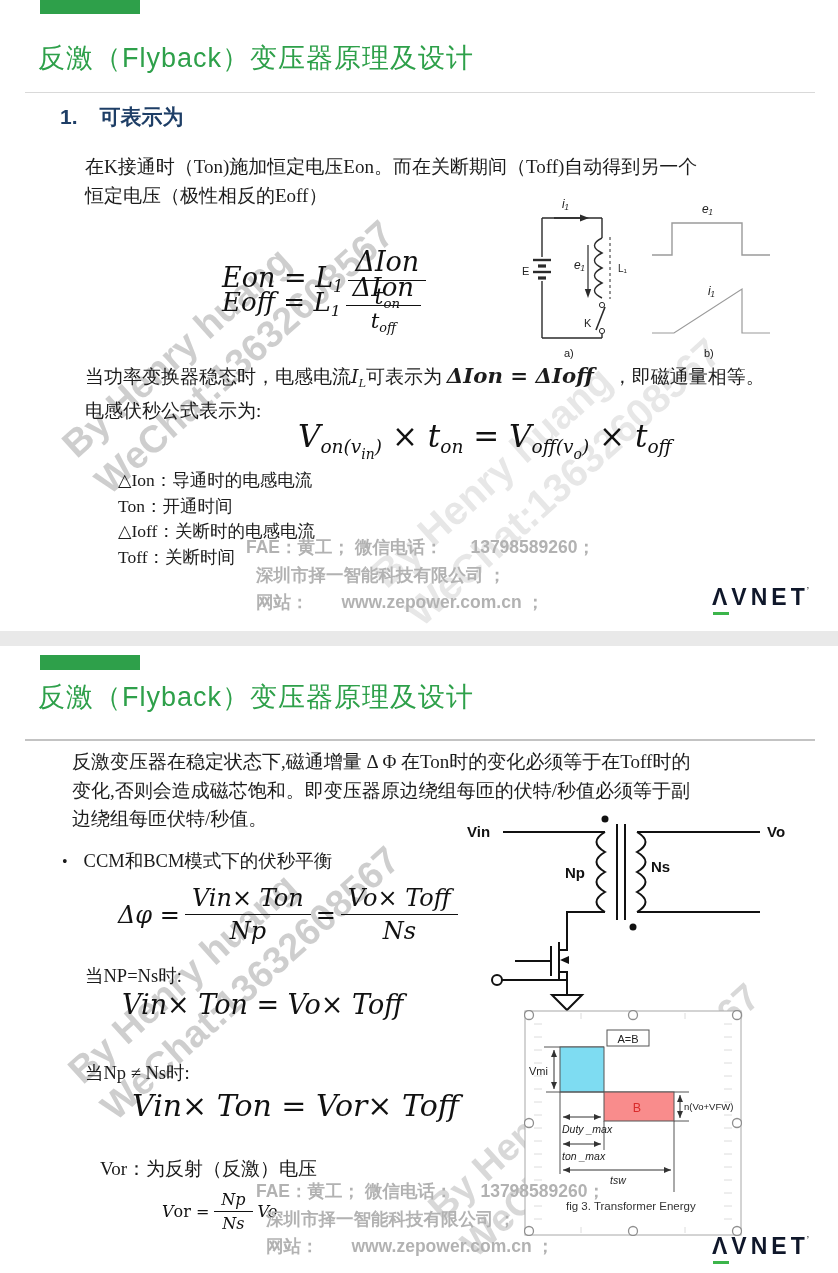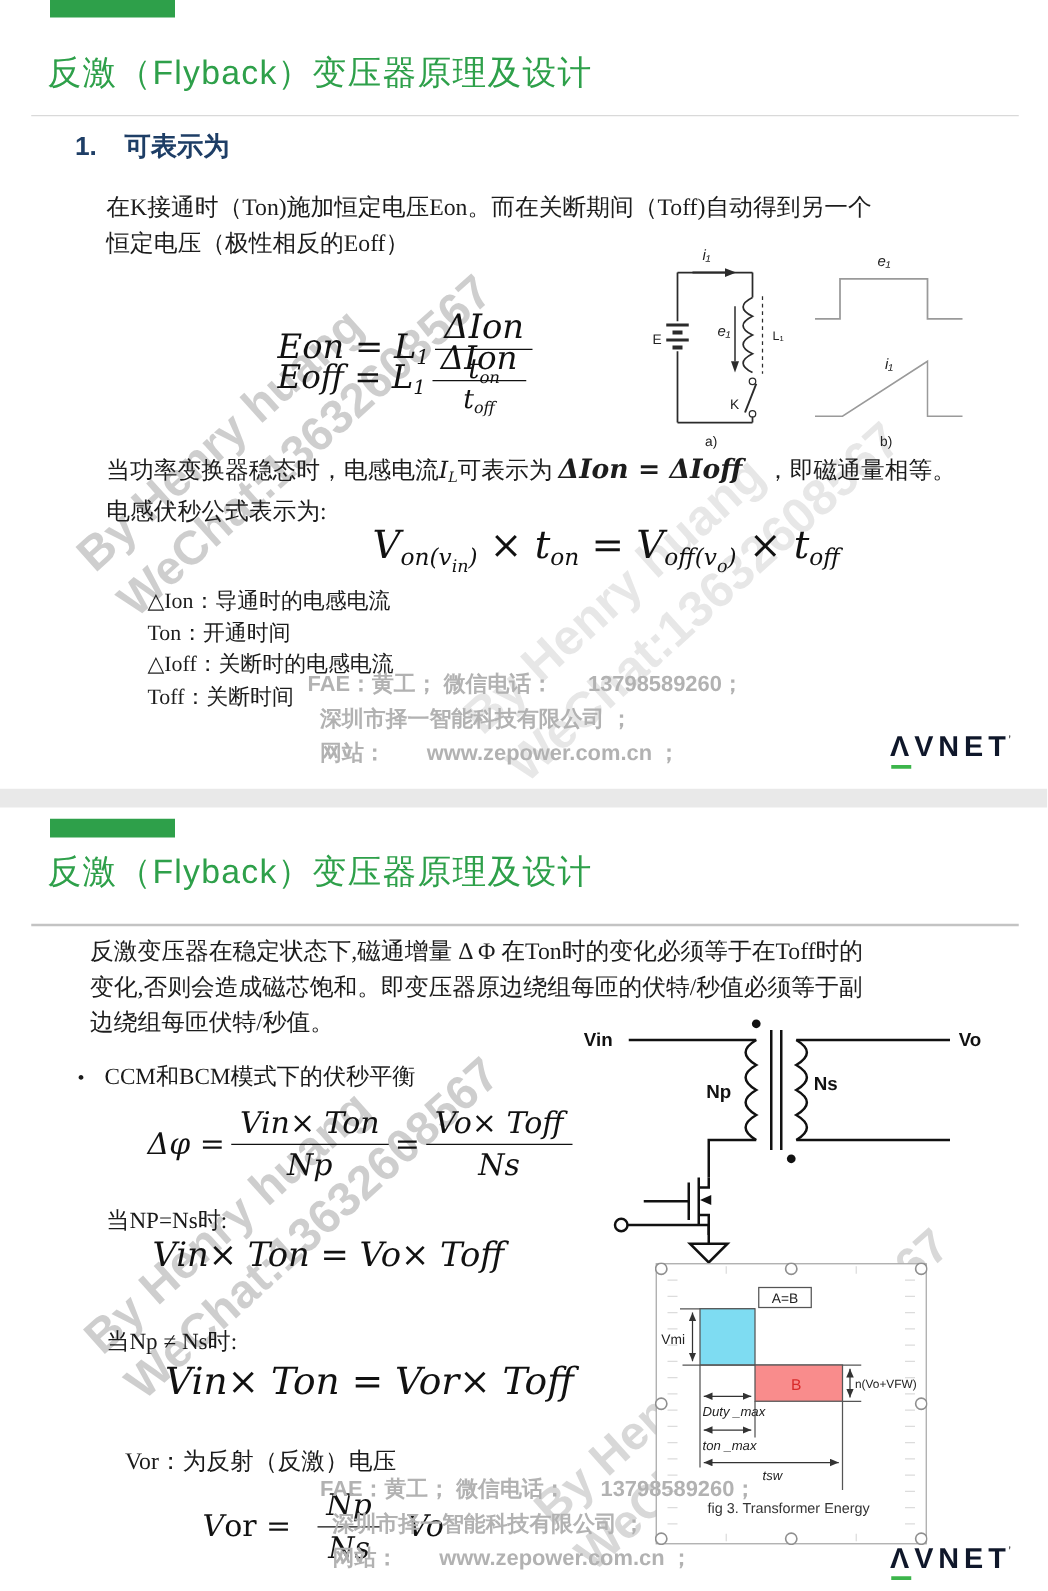--- a/index.html
+++ b/index.html
@@ -245,21 +245,21 @@
   </div>
 
   <div class="abs cond content" style="left:85px;top:1060px;">当Np ≠ Ns时:</div>
 
   <div class="formula-row content" style="left:132px;top:1088px;font-size:30px;">
     <span><span class="f-m">Vin× Ton = Vor× Toff</span></span>
   </div>
 
   <div class="abs cond content" style="left:100px;top:1156px;font-size:19px;">Vor：为反射（反激）电压</div>
 
-  <div class="formula-row content" style="left:162px;top:1190px;font-size:24px;gap:16px;">
+  <div class="formula-row content" style="left:162px;top:1190px;font-size:16px;">
     <span><span class="f-m">V</span><span class="f-t">or = </span></span>
     <span class="frac">
       <span class="num"><span class="f-m">Np</span></span>
       <span class="den" style="font-size:1em;"><span class="f-m">Ns</span></span>
     </span>
     <span><span class="f-m">Vo</span></span>
   </div>
 
   <svg class="abs content" style="left:524px;top:1010px;" width="218" height="226" viewBox="0 0 218 226">
     <defs>

